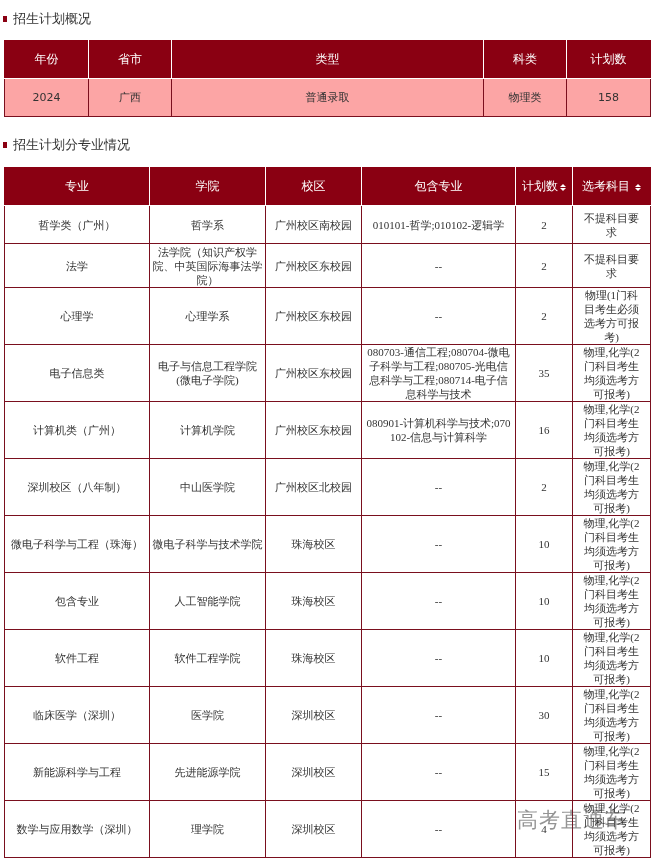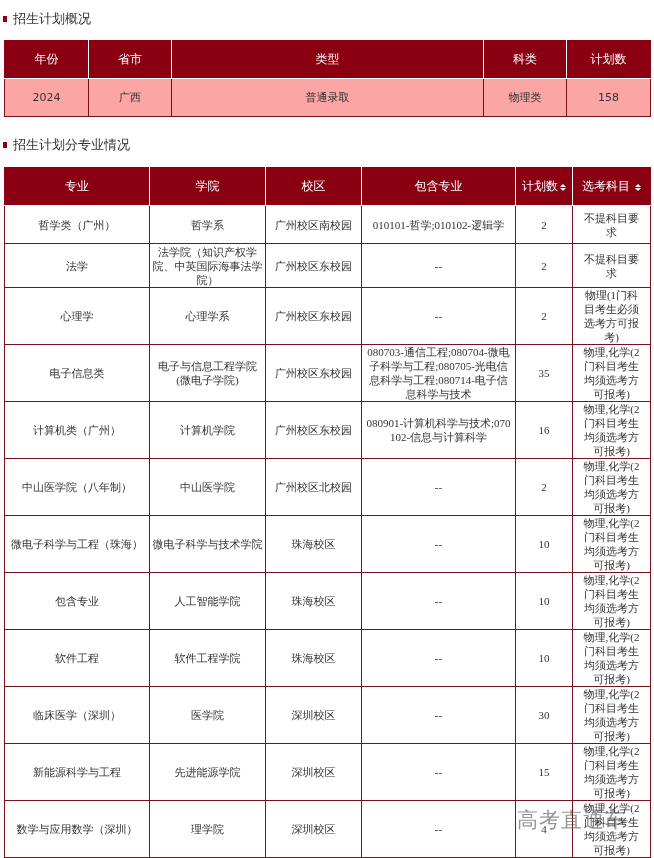--- a/index.html
+++ b/index.html
@@ -185,21 +185,21 @@
     </tr>
     <tr style="height:43px;">
       <td>计算机类（广州）</td>
       <td>计算机学院</td>
       <td>广州校区东校园</td>
       <td>080901-计算机科学与技术;070102-信息与计算科学</td>
       <td>16</td>
       <td class="req">物理,化学(2门科目考生均须选考方可报考)</td>
     </tr>
     <tr style="height:43px;">
-      <td>中山医学院（八年制）</td>
+      <td>深圳校区（八年制）</td>
       <td>中山医学院</td>
       <td>广州校区北校园</td>
       <td>--</td>
       <td>2</td>
       <td class="req">物理,化学(2门科目考生均须选考方可报考)</td>
     </tr>
     <tr style="height:43px;">
       <td>微电子科学与工程（珠海）</td>
       <td>微电子科学与技术学院</td>
       <td>珠海校区</td>

